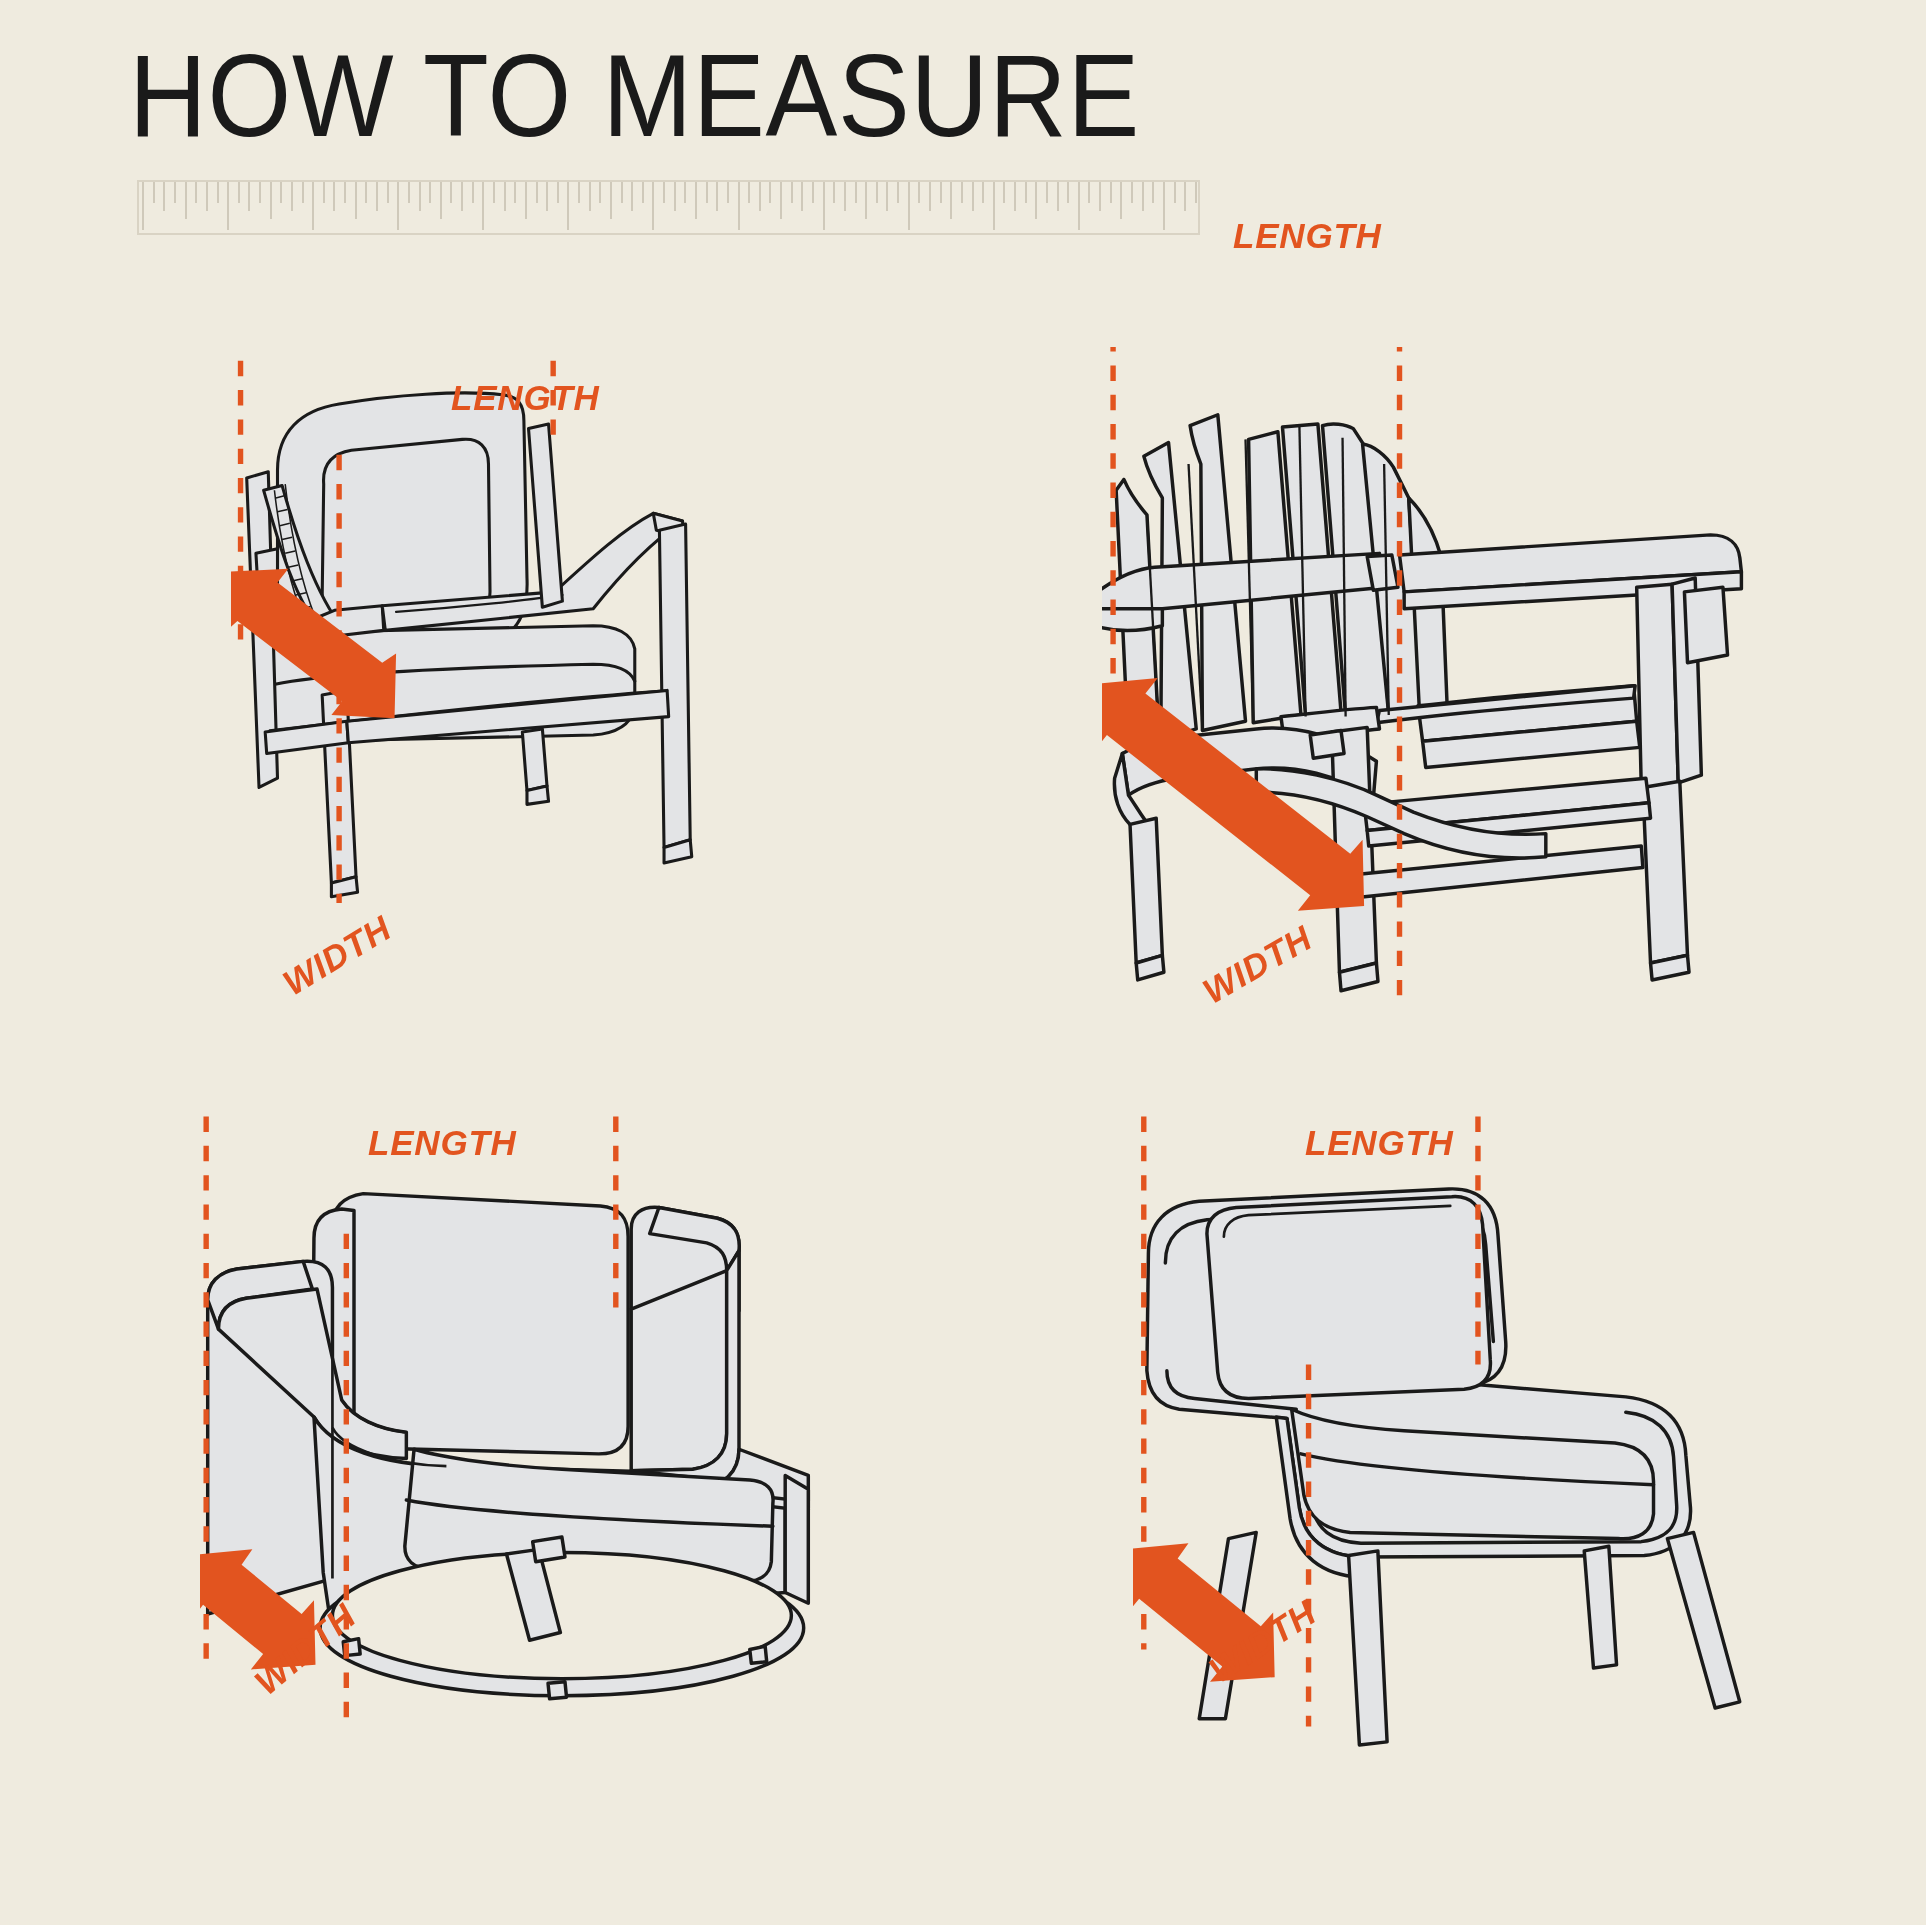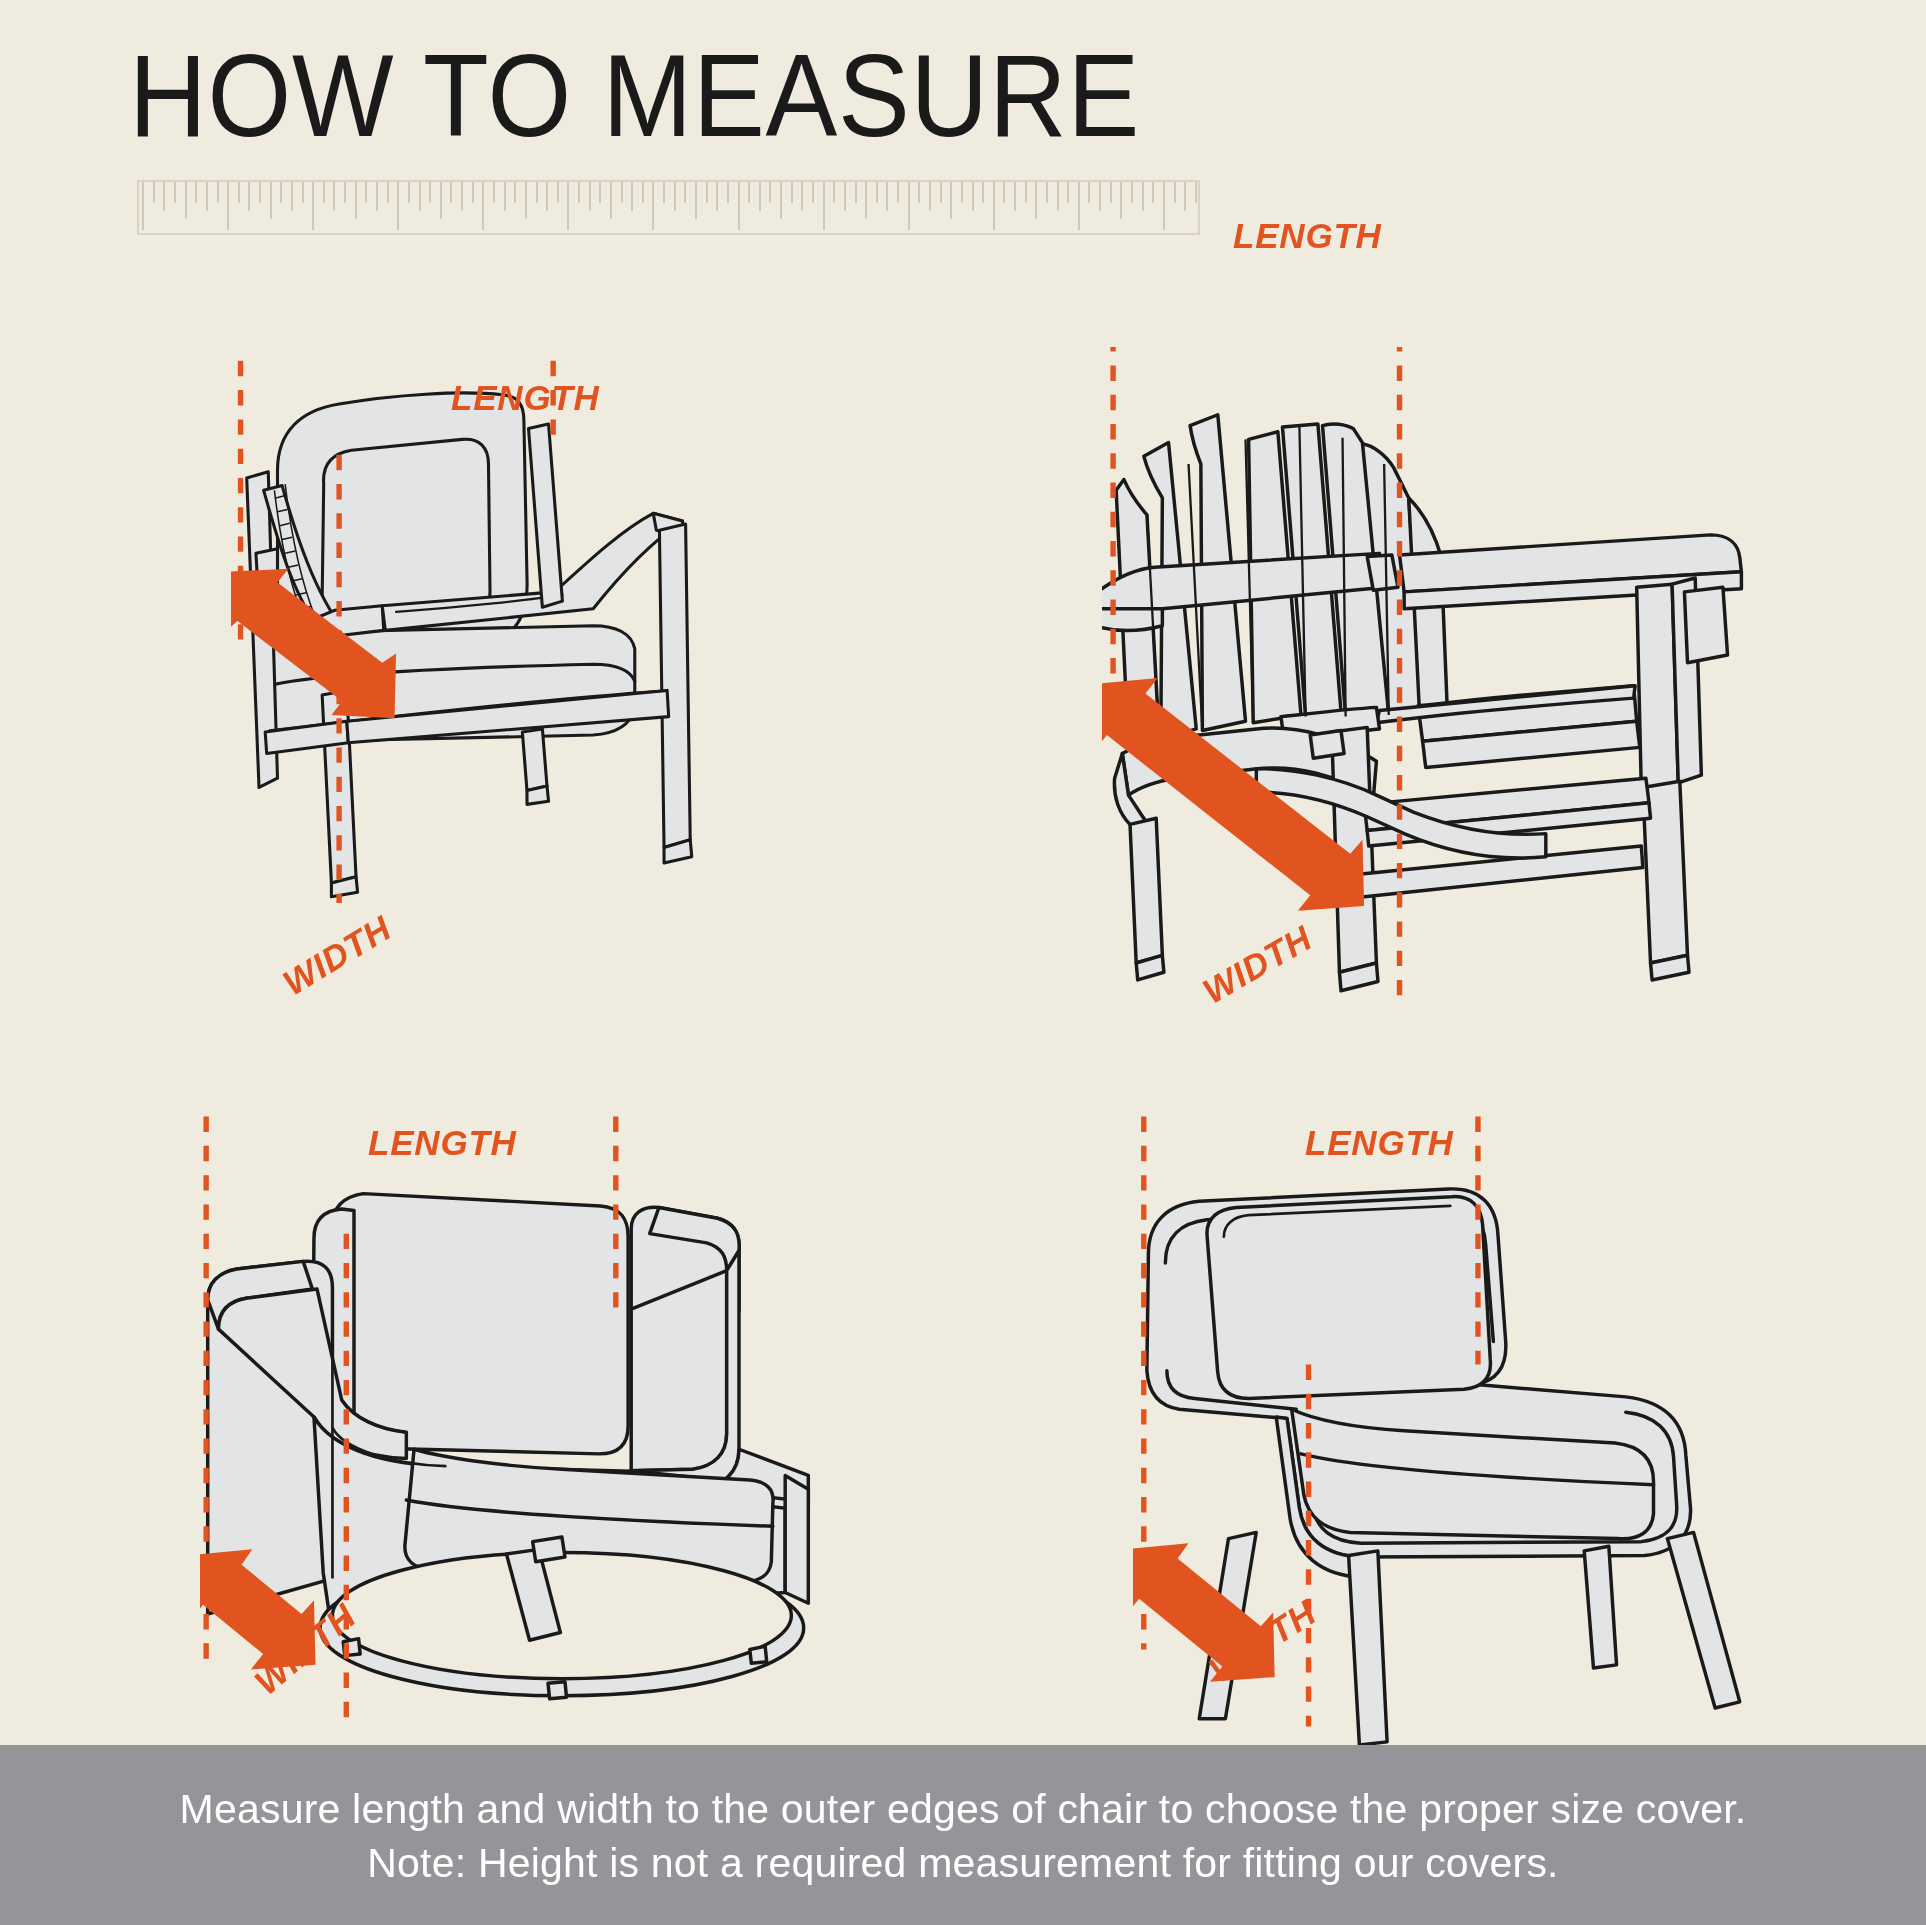--- a/index.html
+++ b/index.html
@@ -459,21 +459,15 @@
     <g fill="#E2541F">
       <path d="M16 -62 L86 -102 L86 -81 L378 -81 L378 -102 L448 -62 L378 -22 L378 -43 L86 -43 L86 -22 Z"></path>
     </g>
     <g fill="#E2541F">
       <path d="M-12 570 L72 562 L58 582 L166 670 L182 652 L184 736 L100 742 L116 722 L8 634 L-8 654 Z"></path>
     </g>
   </svg>
   <div class="lbl" style="left:1305px;top:1123px;font-size:35px;">LENGTH</div>
   <div class="lbl" style="left:1202px;top:1657px;font-size:35px;transform:rotate(-33deg);transform-origin:left top;">WIDTH</div>
 
-  <div class="footer">
-    <div class="f-wrap">
-      <p>Measure length and width to the outer edges of chair to choose the proper size cover.</p>
-      <p>Note: Height is not a required measurement for fitting our covers.</p>
-    </div>
-  </div>
 
 </div>
 
 
 </body></html>

